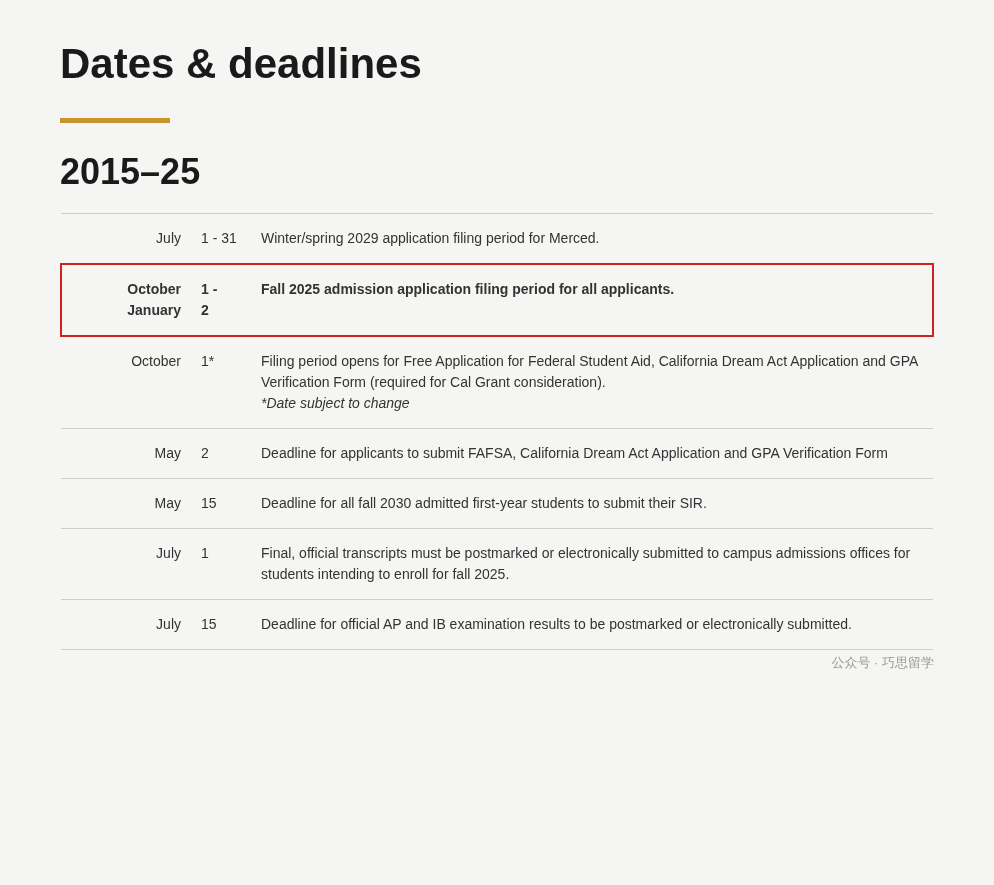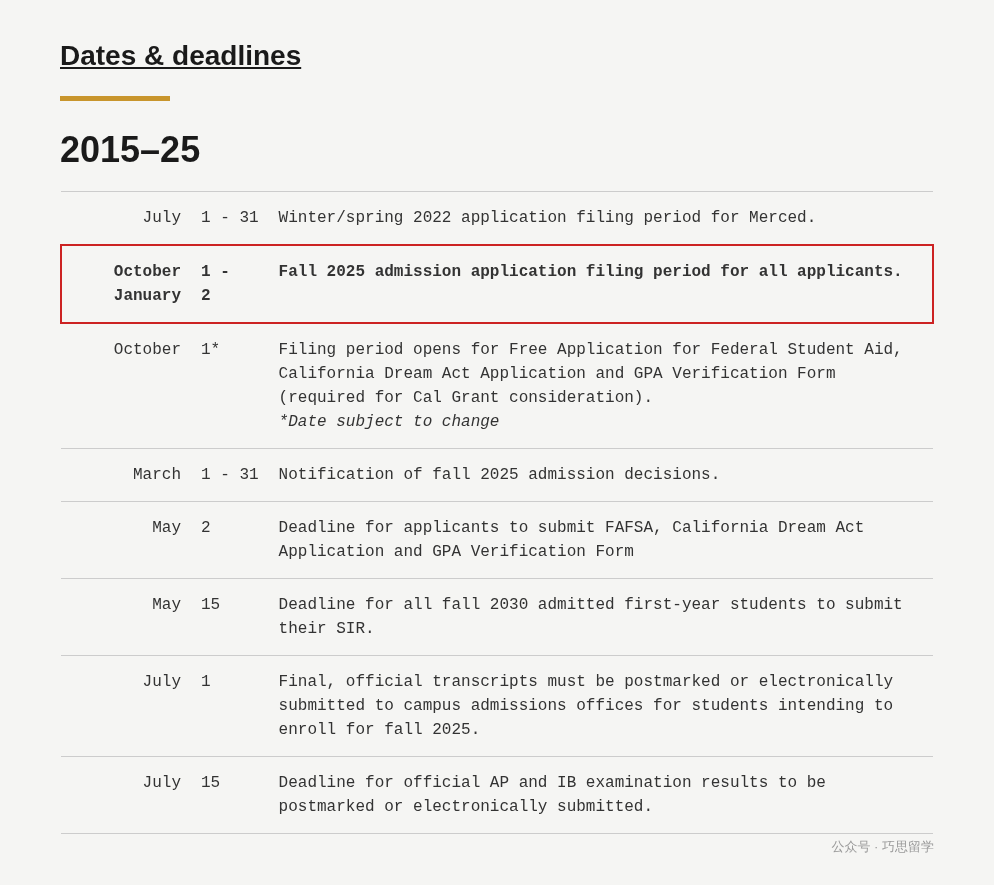--- a/index.html
+++ b/index.html
@@ -9,26 +9,25 @@
     }
     body {
       background: #f5f5f3;
       font-family: Georgia, 'Times New Roman', serif;
       color: #222;
       width: 994px;
       min-height: 885px;
       padding: 40px 60px 60px 60px;
     }
     .page-title {
-      font-size: 28px;
+      font-size: 42px;
       font-weight: 900;
       color: #1a1a1a;
-      margin-bottom: 24px;
+      margin-bottom: 30px;
       font-family: Arial, Helvetica, sans-serif;
-      text-decoration: underline;
     }
     .gold-bar {
       width: 110px;
       height: 5px;
       background: #c8952c;
       margin-bottom: 28px;
     }
     .year-heading {
       font-size: 36px;
       font-weight: 900;
@@ -42,23 +41,23 @@
     }
     .dates-table tr {
       border-top: 1px solid #ccc;
     }
     .dates-table tr:last-child {
       border-bottom: 1px solid #ccc;
     }
     .dates-table td {
       padding: 14px 10px;
       vertical-align: top;
-      font-size: 16px;
+      font-size: 14px;
       line-height: 1.5;
-      font-family: Liberation Mono, monospace;
+      font-family: Liberation Sans, sans-serif;
     }
     .col-month {
       text-align: right;
       width: 130px;
       color: #333;
       white-space: nowrap;
       padding-right: 8px;
     }
     .col-day {
       width: 60px;
@@ -96,42 +95,37 @@
 
 <div class="gold-bar"></div>
 
 <h2 class="year-heading">2015–25</h2>
 
 <table class="dates-table">
   <tbody id="table-body">
   <tr>
         <td class="col-month">July</td>
         <td class="col-day">1 - 31</td>
-        <td class="col-desc"><span>Winter/spring 2022 application filing period for Merced.</span></td>
+        <td class="col-desc"><span>Winter/spring 2029 application filing period for Merced.</span></td>
       </tr>
       <tr class="red-box-row">
         <td class="col-month">
           <div style="font-weight: 700;">October</div>
           <div style="font-weight: 700;">January</div>
         </td>
         <td class="col-day">
           <div style="font-weight: 700;">1 -</div>
           <div style="font-weight: 700;">2</div>
         </td>
         <td class="col-desc"><span class="desc-bold">Fall 2025 admission application filing period for all applicants.</span></td>
       </tr>
       <tr>
         <td class="col-month">October</td>
         <td class="col-day">1*</td>
         <td class="col-desc"><span>Filing period opens for Free Application for Federal Student Aid, California Dream Act Application and GPA Verification Form (required for Cal Grant consideration).</span><div><em>*Date subject to change</em></div></td>
-      </tr>
-      <tr>
-        <td class="col-month">March</td>
-        <td class="col-day">1 - 31</td>
-        <td class="col-desc"><span>Notification of fall 2025 admission decisions.</span></td>
       </tr>
       <tr>
         <td class="col-month">May</td>
         <td class="col-day">2</td>
         <td class="col-desc"><span>Deadline for applicants to submit FAFSA, California Dream Act Application and GPA Verification Form</span></td>
       </tr>
       <tr>
         <td class="col-month">May</td>
         <td class="col-day">15</td>
         <td class="col-desc"><span>Deadline for all fall 2030 admitted first-year students to submit their SIR.</span></td>

